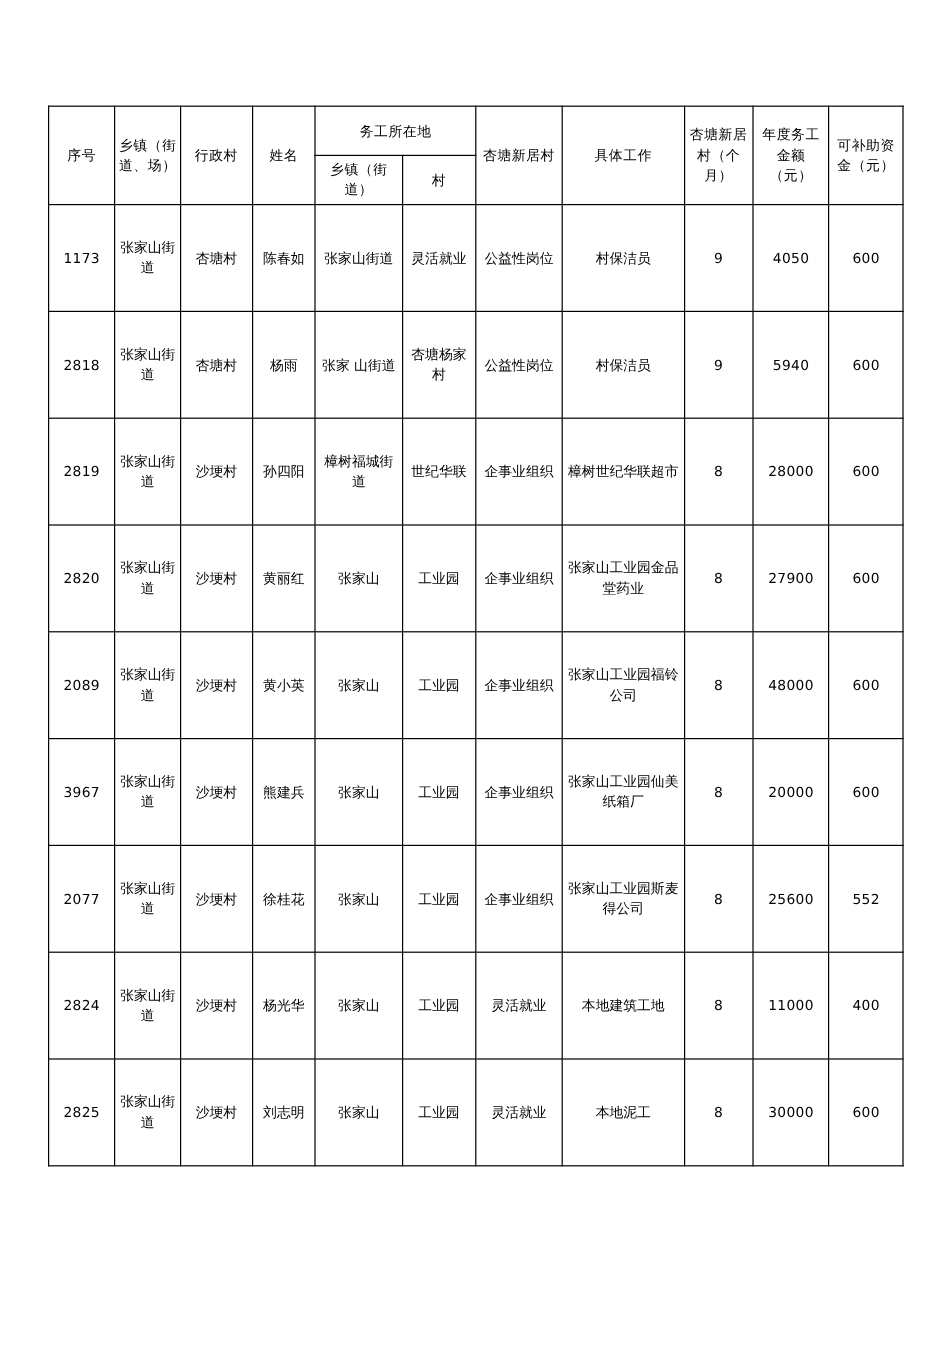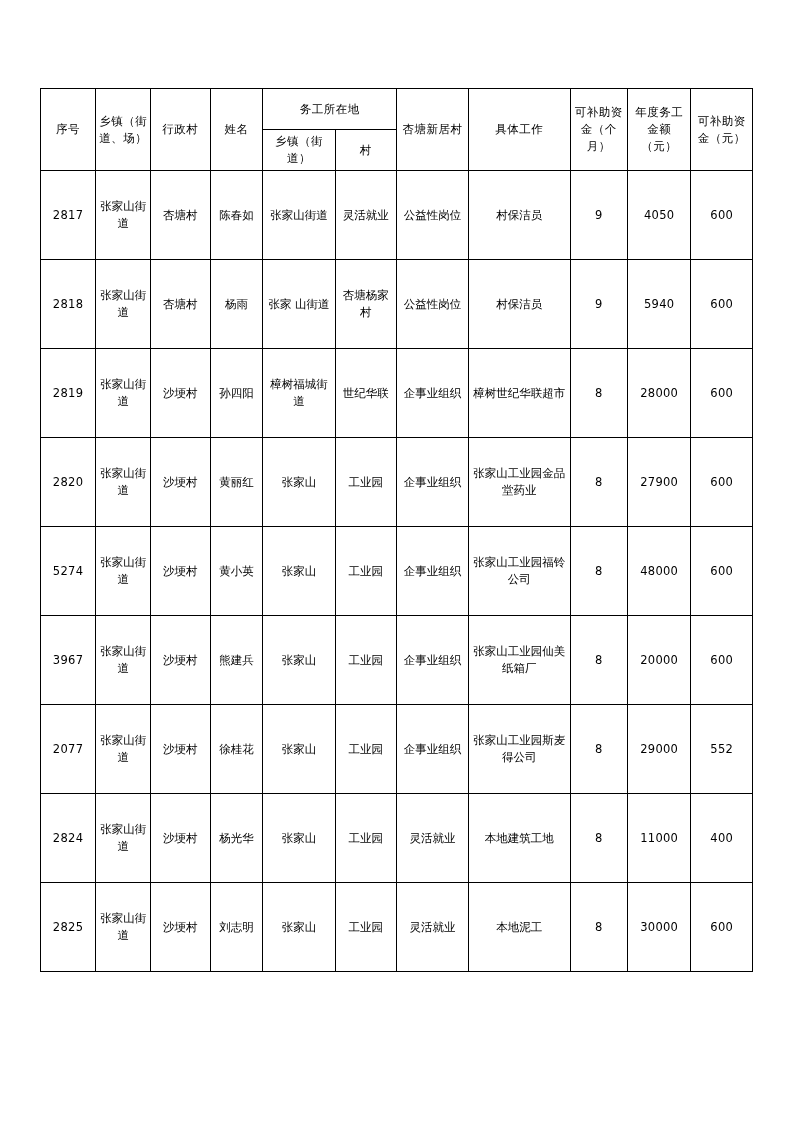--- a/index.html
+++ b/index.html
@@ -76,32 +76,32 @@
     </colgroup>
     <thead>
       <tr class="h-row1">
         <td rowspan="2">序号</td>
         <td rowspan="2">乡镇（街道、场）</td>
         <td rowspan="2">行政村</td>
         <td rowspan="2">姓名</td>
         <td colspan="2">务工所在地</td>
         <td rowspan="2">杏塘新居村</td>
         <td rowspan="2">具体工作</td>
-        <td rowspan="2">可补助资金（个月）</td>
+        <td rowspan="2">杏塘新居村（个月）</td>
         <td rowspan="2">年度务工金额（元）</td>
         <td rowspan="2">可补助资金（元）</td>
       </tr>
       <tr class="h-row2">
         <td>乡镇（街道）</td>
         <td>村</td>
       </tr>
     </thead>
     <tbody>
       <tr>
-        <td class="num">2817</td>
+        <td class="num">1173</td>
         <td>张家山街道</td>
         <td>杏塘村</td>
         <td>陈春如</td>
         <td>张家山街道</td>
         <td>灵活就业</td>
         <td>公益性岗位</td>
         <td>村保洁员</td>
         <td class="num">9</td>
         <td class="num">4050</td>
         <td class="num">600</td>
@@ -139,21 +139,21 @@
         <td>黄丽红</td>
         <td>张家山</td>
         <td>工业园</td>
         <td>企事业组织</td>
         <td>张家山工业园金品堂药业</td>
         <td class="num">8</td>
         <td class="num">27900</td>
         <td class="num">600</td>
       </tr>
       <tr>
-        <td class="num">5274</td>
+        <td class="num">2089</td>
         <td>张家山街道</td>
         <td>沙埂村</td>
         <td>黄小英</td>
         <td>张家山</td>
         <td>工业园</td>
         <td>企事业组织</td>
         <td>张家山工业园福铃公司</td>
         <td class="num">8</td>
         <td class="num">48000</td>
         <td class="num">600</td>
@@ -174,21 +174,21 @@
       <tr>
         <td class="num">2077</td>
         <td>张家山街道</td>
         <td>沙埂村</td>
         <td>徐桂花</td>
         <td>张家山</td>
         <td>工业园</td>
         <td>企事业组织</td>
         <td>张家山工业园斯麦得公司</td>
         <td class="num">8</td>
-        <td class="num">29000</td>
+        <td class="num">25600</td>
         <td class="num">552</td>
       </tr>
       <tr>
         <td class="num">2824</td>
         <td>张家山街道</td>
         <td>沙埂村</td>
         <td>杨光华</td>
         <td>张家山</td>
         <td>工业园</td>
         <td>灵活就业</td>

